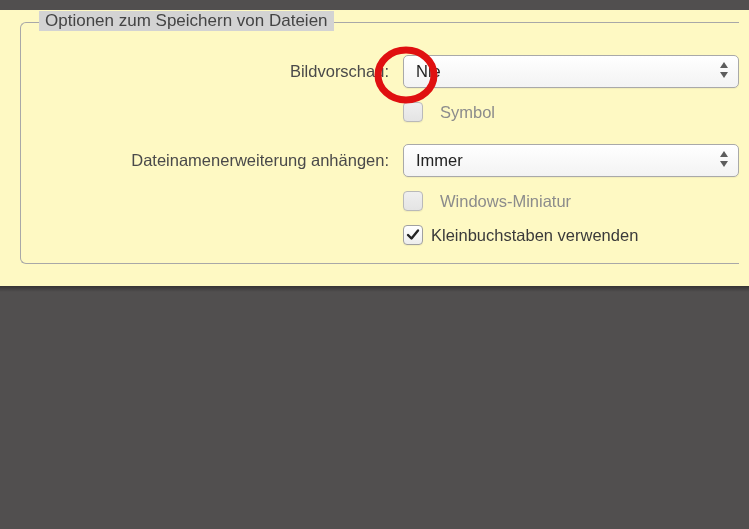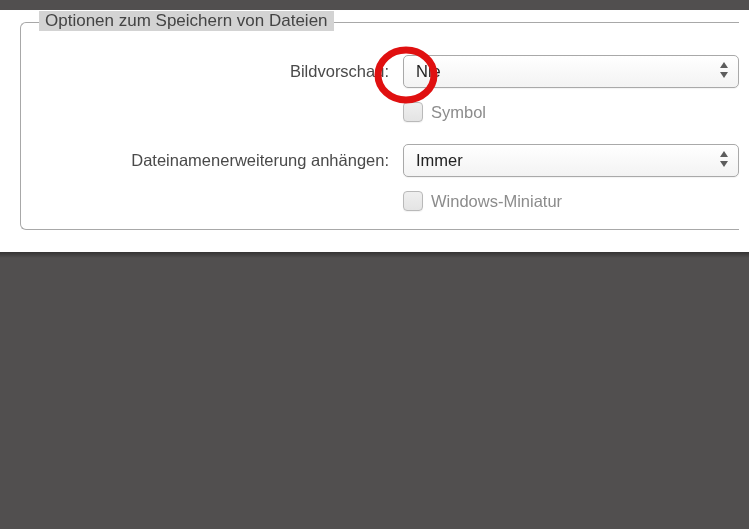--- a/index.html
+++ b/index.html
@@ -10,21 +10,21 @@
       font-size: 16.5px;
       color: #3a3a3a;
       overflow: hidden;
       background: #514f4f;
     }
     .dark-top {
       height: 10px;
       background: #514f4f;
     }
     .panel {
-      background: #ffffff;
+      background: #fef9c3;
       padding: 12px 10px 22px 12px;
       position: relative;
     }
     .fieldset {
       border: 1px solid #a8a8a8;
       border-right: none;
       border-radius: 6px 0 0 6px;
       position: relative;
       padding: 18px 0 18px 12px;
       margin-left: 8px;
@@ -93,20 +93,21 @@
     }
     .checkbox.disabled {
       background: linear-gradient(#efefef, #e4e4e4);
       border-color: #b9b9b9;
     }
     .cb-label {
       color: #3a3a3a;
     }
     .cb-label.disabled {
       color: #8c8c8c;
+      margin-left: 9px;
     }
     .check-mark svg { display: block; }
     .red-circle {
       position: absolute;
       width: 64px;
       height: 58px;
       left: 374px;
       top: 36px;
       pointer-events: none;
     }
@@ -172,20 +173,33 @@
     </div>
 
     <div class="row">
       <div class="label-col"></div>
       <div class="field-col">
         <span class="checkbox disabled"></span>
         <span class="cb-label disabled">Windows-Miniatur</span>
       </div>
     </div>
 
+    <div class="row">
+      <div class="label-col"></div>
+      <div class="field-col">
+        <span class="checkbox">
+          <span class="check-mark">
+            <svg width="14" height="14" viewBox="0 0 14 14">
+                <path d="M2 7 L5.5 10.5 L12 2.5" stroke="#222" stroke-width="2.4" fill="none" stroke-linecap="round" stroke-linejoin="round"></path>
+              </svg>
+          </span>
+        </span>
+        <span class="cb-label">Kleinbuchstaben verwenden</span>
+      </div>
+    </div>
 
   </div>
 
   <div class="red-circle">
     <svg viewBox="0 0 64 58">
         <ellipse cx="32" cy="29" rx="28" ry="25" stroke="#e01010" stroke-width="7" fill="none"></ellipse>
       </svg>
   </div>
 
 </div>

